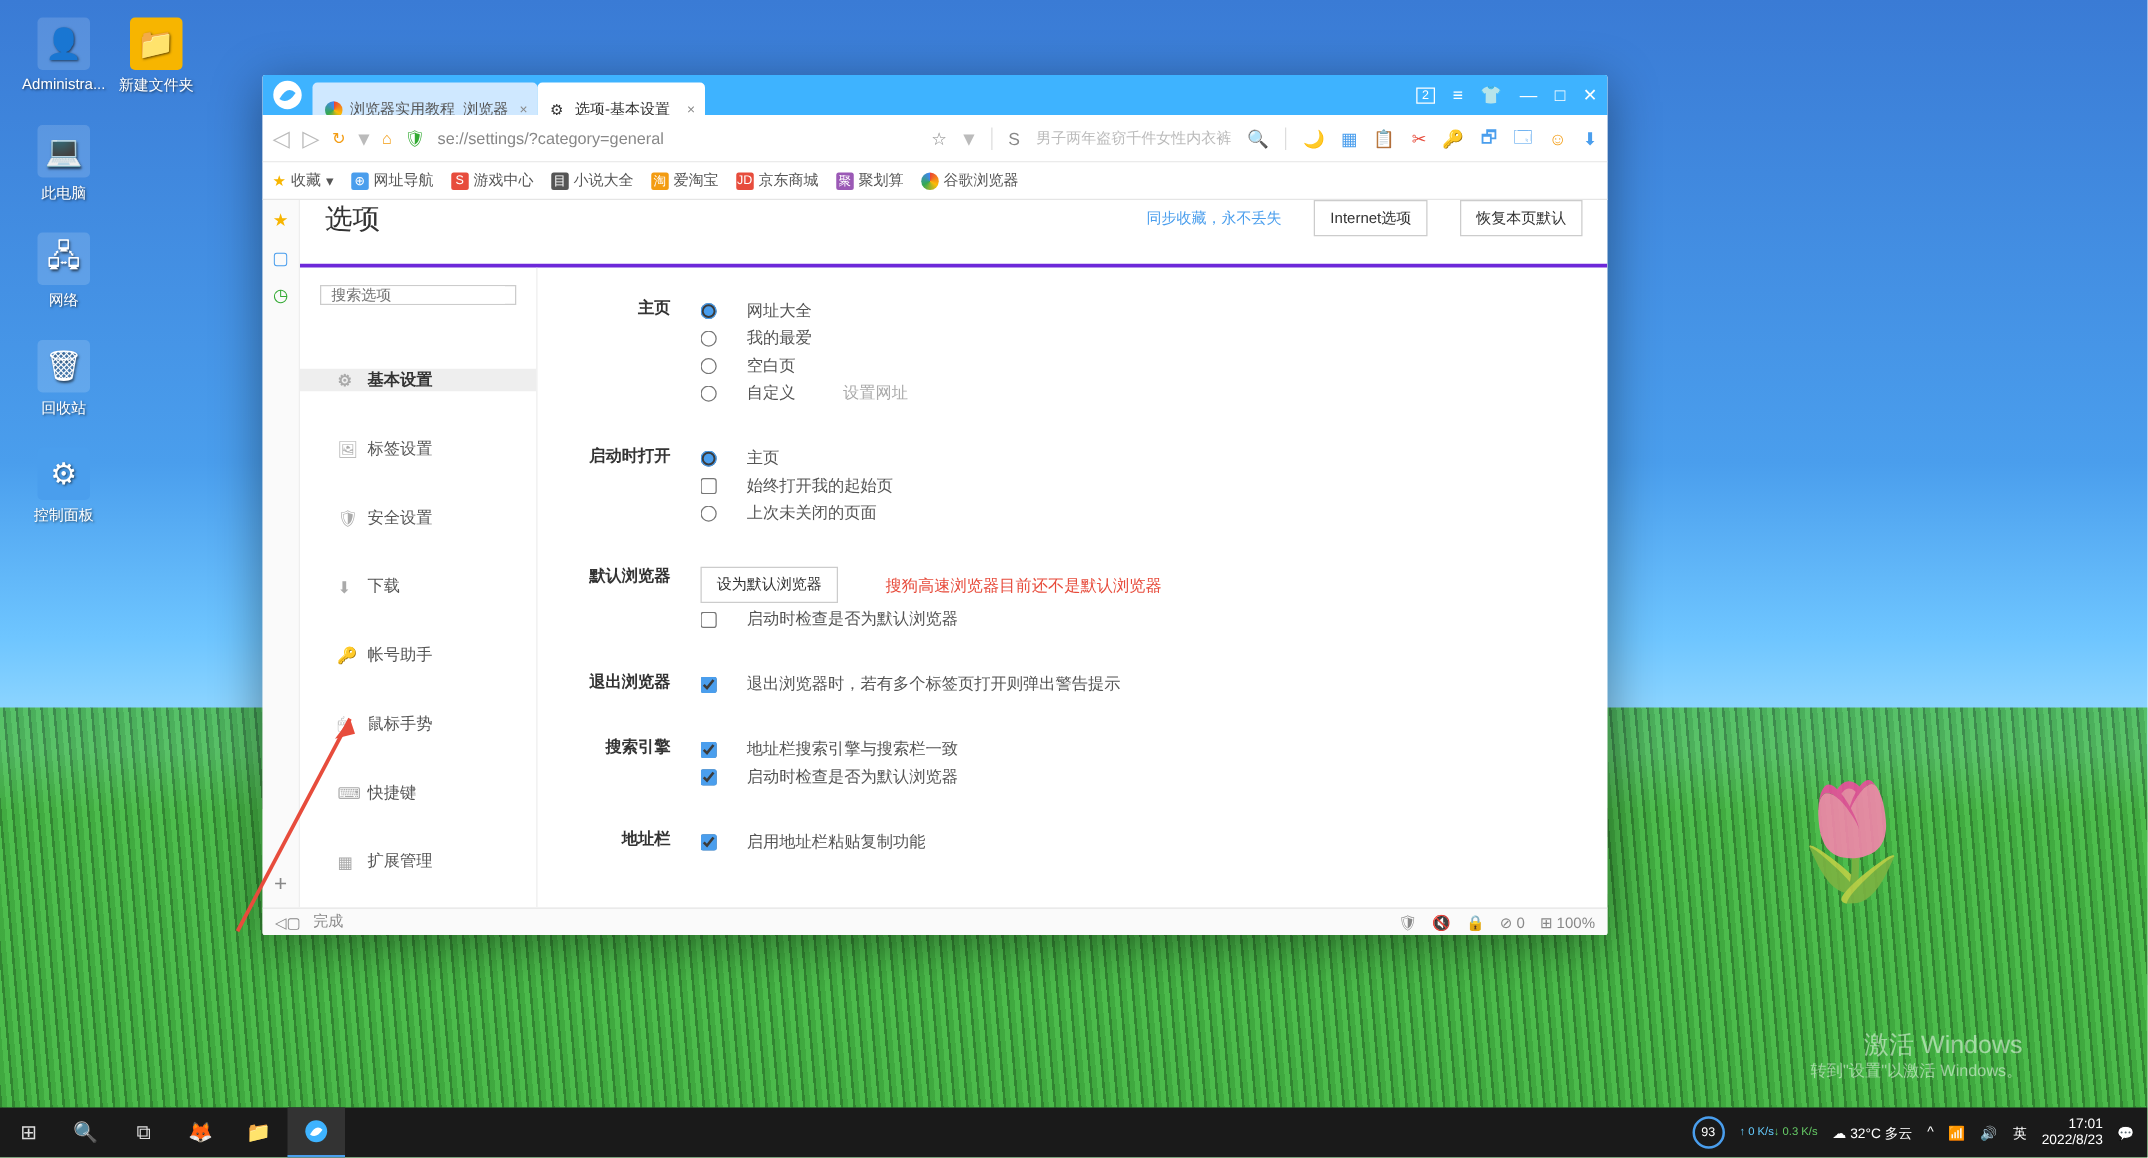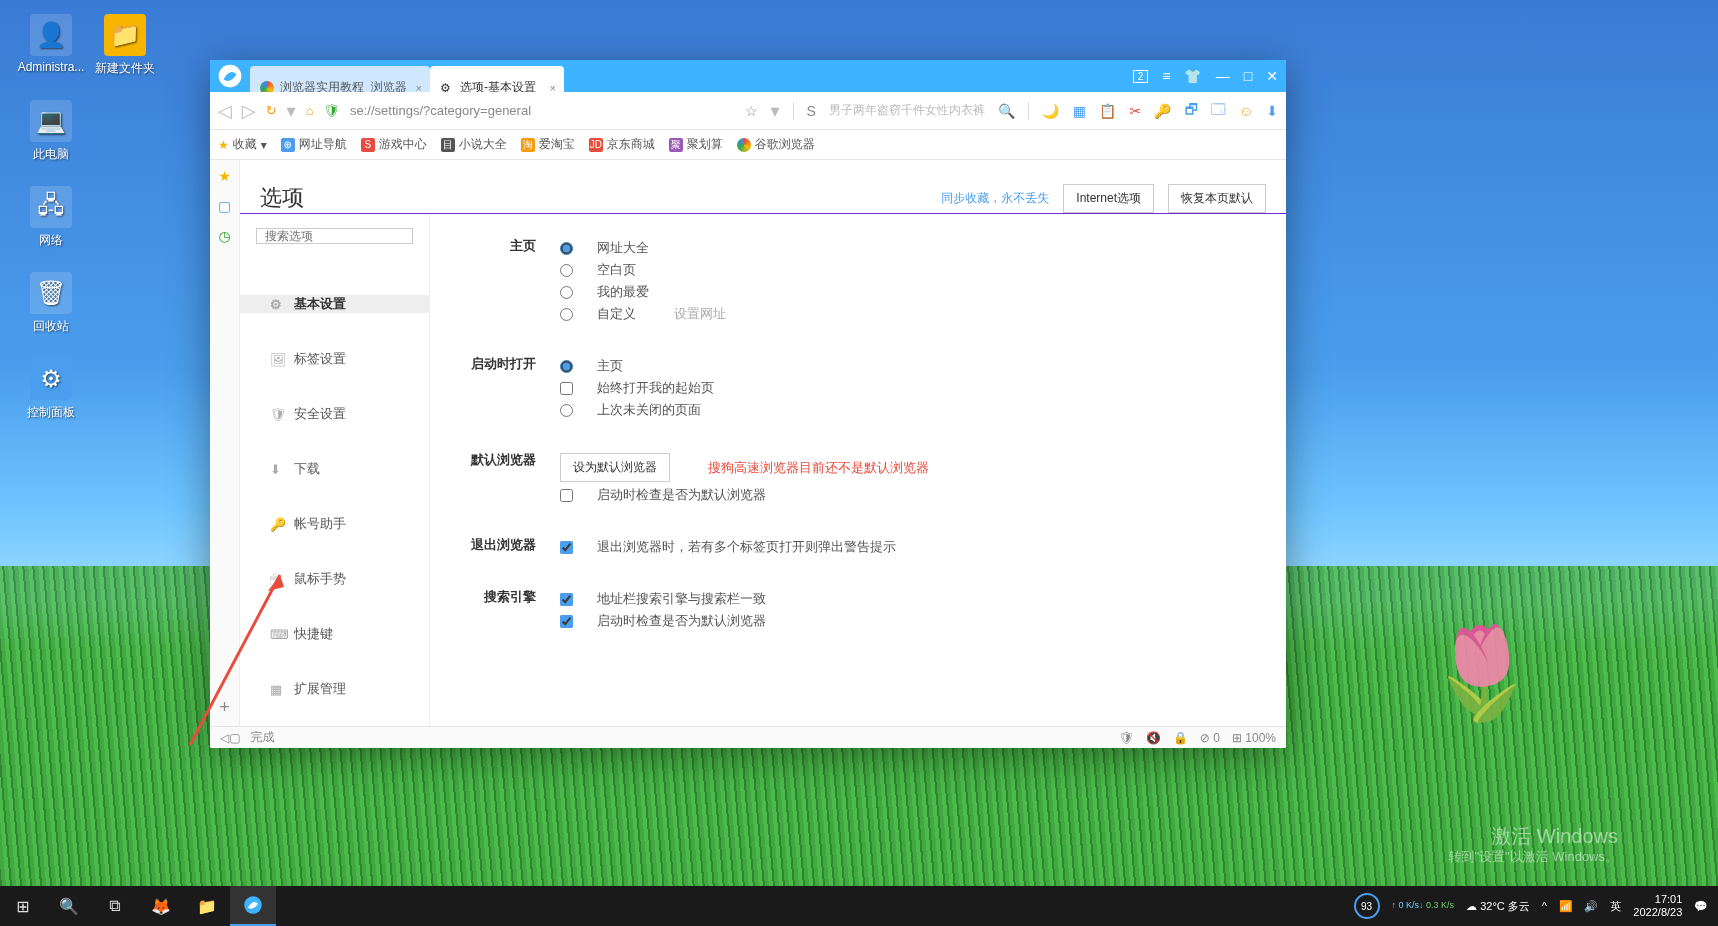--- a/index.html
+++ b/index.html
@@ -27,23 +27,23 @@
 .addr-icons .sep { width: 1px; height: 18px; background: #ddd; }
 .search-hint { color: #bbb; font-size: 12px; }
 .bookmarks { height: 30px; background: #fff; border-bottom: 1px solid #e5e5e5; display: flex; align-items: center; padding: 0 8px; gap: 14px; font-size: 12px; color: #555; }
 .bookmarks .bm { display: flex; align-items: center; gap: 4px; }
 .bookmarks .bmico { width: 14px; height: 14px; border-radius: 2px; display: inline-flex; align-items: center; justify-content: center; font-size: 10px; color: #fff; }
 .content { flex: 1; display: flex; overflow: hidden; }
 .left-rail { width: 30px; background: #fafafa; border-right: 1px solid #eee; display: flex; flex-direction: column; align-items: center; padding-top: 8px; gap: 14px; color: #bbb; font-size: 14px; }
 .left-rail .star { color: #f7b500; }
 .left-rail .plus { margin-top: auto; margin-bottom: 8px; font-size: 18px; color: #888; }
 .settings-page { flex: 1; display: flex; flex-direction: column; overflow: hidden; }
-.page-header { height: 54px; display: flex; align-items: flex-end; padding: 0 20px; border-bottom: 1px solid #6d28d9; }
+.page-header { height: 54px; display: flex; align-items: flex-start; padding: 0 20px; border-bottom: 3px solid #6d28d9; }
 .page-title { font-size: 22px; color: #333; font-weight: normal; }
-.header-right { margin-left: auto; display: flex; align-items: center; gap: 14px; font-size: 12px; }
+.header-right { margin-left: auto; display: flex; align-items: center; gap: 26px; font-size: 12px; }
 .sync-link { color: #4a9eed; }
 .btn { border: 1px solid #ccc; background: #fff; padding: 5px 12px; font-size: 12px; color: #333; cursor: pointer; }
 .page-body { flex: 1; display: flex; overflow: hidden; }
 .sidebar { width: 190px; border-right: 1px solid #eee; padding: 14px 0; display: flex; flex-direction: column; gap: 37px; }
 .search-box { margin: 0 16px 14px; border: 1px solid #ccc; height: 28px; display: flex; align-items: center; padding: 0 8px; font-size: 12px; color: #aaa; }
 .search-box input { border: none; outline: none; width: 100%; font-size: 12px; }
 .side-item { height: 32px; display: flex; align-items: center; padding-left: 30px; font-size: 13px; color: #555; gap: 10px; cursor: pointer; }
 .side-item.active { background: #eee; font-weight: bold; color: #333; }
 .side-item.highlighted { border: 2px solid #e74c3c; margin: 2px 16px; padding-left: 14px; }
 .side-icon { width: 14px; color: #aaa; font-size: 13px; }
@@ -239,25 +239,25 @@
           <div class="main">
             <div class="row">
                 <div class="row-label">主页</div>
                 <div class="row-content">
               <label class="opt">
                     <input type="radio" checked="" style="">
                     <span>网址大全</span>
                   </label>
               <label class="opt">
                     <input type="radio" style="">
+                    <span>我的最爱</span>
+                  </label>
+              <label class="opt">
+                    <input type="radio" style="">
                     <span>空白页</span>
-                  </label>
-              <label class="opt">
-                    <input type="radio" style="">
-                    <span>我的最爱</span>
                   </label>
               <label class="opt">
                     <input type="radio" style="">
                     <span>自定义</span>
                     <span class="link-muted">设置网址</span>
                   </label>
             </div>
               </div>
             <div class="section-gap"></div>
 
@@ -314,20 +314,29 @@
                     <span>地址栏搜索引擎与搜索栏一致</span>
                   </label>
               <label class="opt">
                     <input type="checkbox" checked="" style="">
                     <span>启动时检查是否为默认浏览器</span>
                   </label>
             </div>
               </div>
             <div class="section-gap"></div>
 
+            <div class="row">
+                <div class="row-label">地址栏</div>
+                <div class="row-content">
+              <label class="opt">
+                    <input type="checkbox" checked="" style="">
+                    <span>启用地址栏粘贴复制功能</span>
+                  </label>
+            </div>
+              </div>
             <div class="section-gap"></div>
 
           </div>
         </div>
       </div>
     </div>
 
     <div class="statusbar">
       <span>◁▢</span>
       <span>完成</span>

